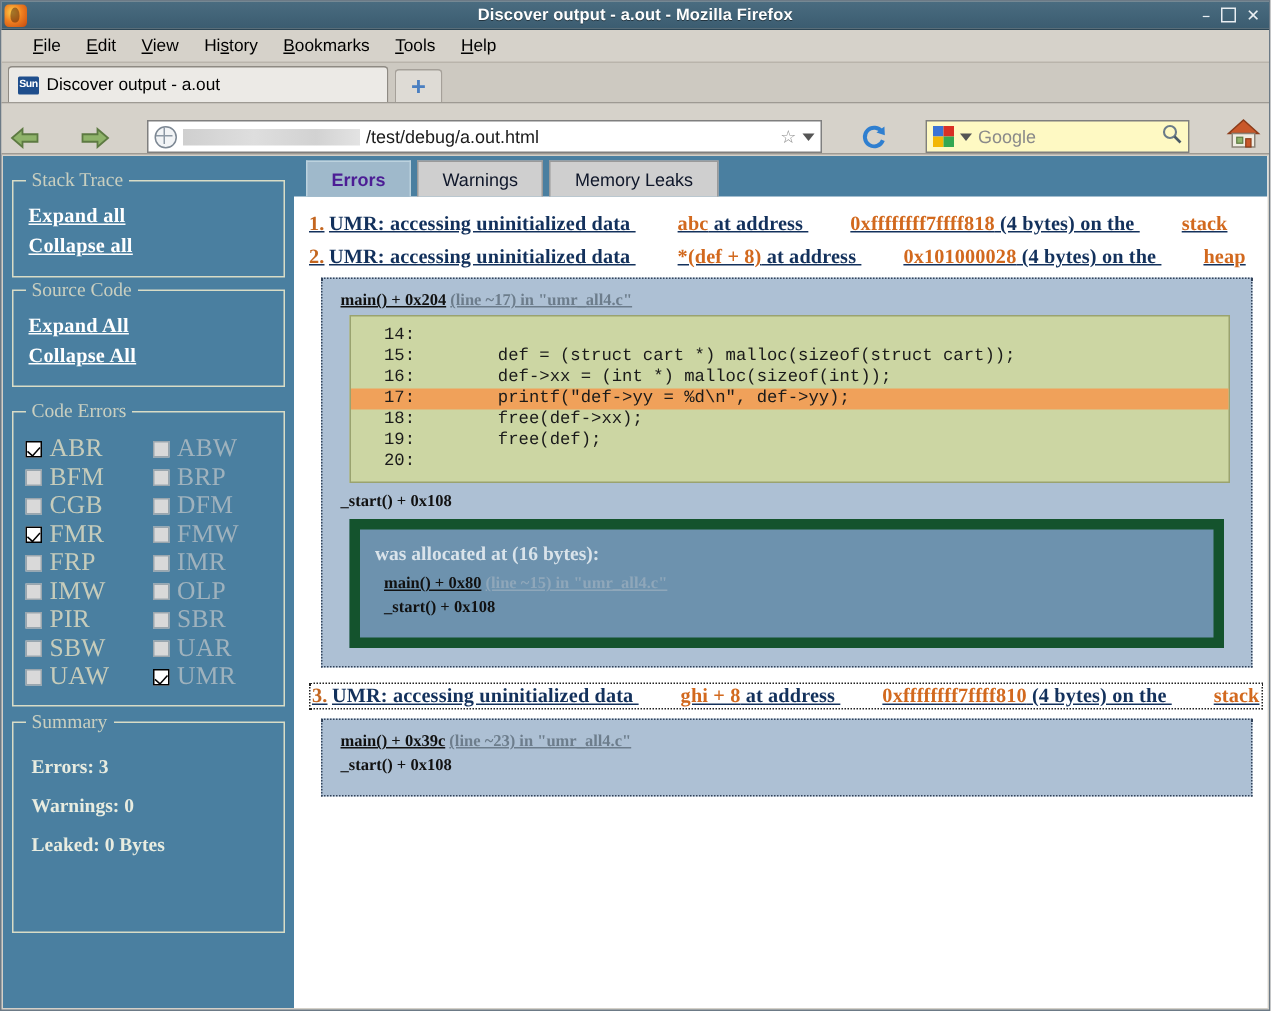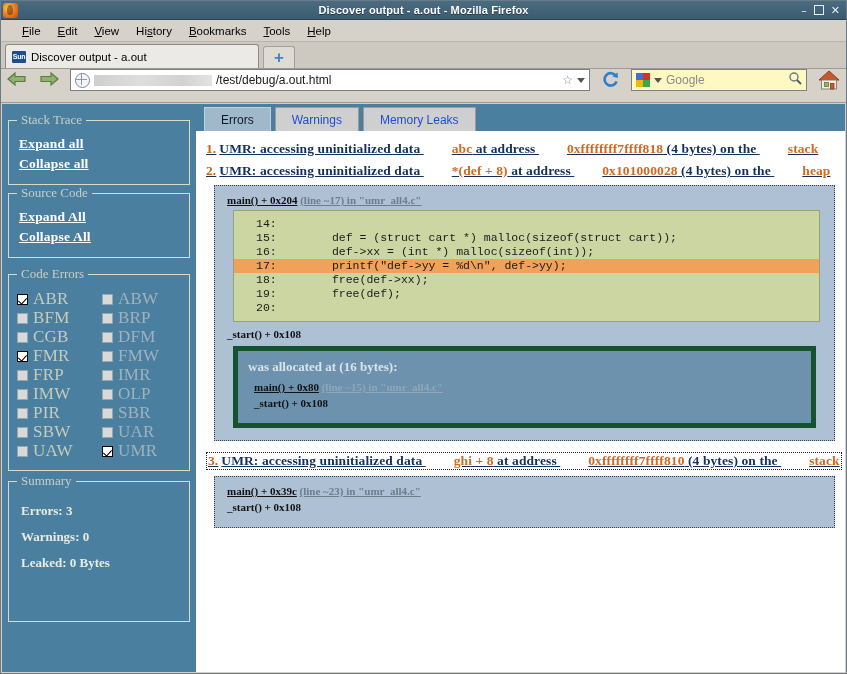--- a/index.html
+++ b/index.html
@@ -43,22 +43,22 @@
   .sunicon{width:14px;height:12px;background:#1f4e8c;color:#fff;font-size:7px;
     display:flex;align-items:center;justify-content:center;font-weight:bold;
     border-radius:1px;letter-spacing:-.3px;}
   .btab-label{font-size:11.5px;color:#000;}
   .newtab{width:30px;height:21px;margin-left:4px;background:#dedbd5;
     border:1px solid #a5a099;border-bottom:none;border-radius:3px 3px 0 0;
     display:flex;align-items:center;justify-content:center;}
   .plus{color:#4a7fc1;font-size:17px;line-height:15px;font-weight:bold;}
 
   
-  .navbar{height:33px;background:#d6d2ca;display:flex;align-items:flex-start;
-    padding:0 5px;gap:10px;border-bottom:1px solid #9e9a93;}
+  .navbar{height:33px;background:#d6d2ca;display:flex;align-items:flex-end;
+    padding:0 5px;gap:24px;border-bottom:1px solid #9e9a93;}
   .arrow{width:22px;height:20px;position:relative;flex:0 0 auto;}
   .arrow svg{display:block;}
   .urlbox{flex:1;height:22px;background:#fff;border:1px solid #7f7f7f;
     display:flex;align-items:center;padding:0 4px;gap:4px;box-sizing:border-box;}
   .globe{width:13px;height:13px;border-radius:50%;border:1px solid #7d8894;
     background:#f2f4f6;position:relative;flex:0 0 auto;}
   .globe:before{content:"";position:absolute;left:5px;top:0;width:1px;height:11px;background:#8d99a5;}
   .globe:after{content:"";position:absolute;left:0;top:5px;width:11px;height:1px;background:#8d99a5;}
   .url-redacted{height:11px;width:118px;flex:0 0 auto;
     background:linear-gradient(90deg,#cfcfcf,#dedede 40%,#d2d2d2 75%,#e3e3e3);
@@ -102,24 +102,24 @@
   .cb-lab.dim{color:#9fb2bd;}
 
   .sum-line{color:#e8ece0;font-size:13px;font-family:"Liberation Serif",serif;
     font-weight:bold;margin:10px 0 10px 4px;}
 
   
   .content{flex:1;background:#ffffff;position:relative;overflow:hidden;}
   .tabbar{height:27px;background:#4a7fa0;display:flex;align-items:flex-end;
     padding-left:8px;gap:4px;}
   .ctab{height:23px;display:flex;align-items:center;padding:0 16px;
-    font-size:12px;color:#1d4ed8;background:#cfcfcf;
+    font-size:12px;color:#0f172a;background:#cfcfcf;
     border:1px solid #9a9a9a;border-bottom:none;
     font-family:"Liberation Sans",sans-serif;}
-  .ctab.active{background:#9fb9cb;color:#0f172a;font-weight:normal;
+  .ctab.active{background:#9fb9cb;color:#4c1d95;font-weight:bold;
     border:1px solid #bcd2de;border-bottom:none;}
 
   .errlist{padding:10px 0 0 0;}
   .err-line{font-family:"Liberation Serif",serif;font-size:13.5px;
     font-weight:bold;color:#13315c;margin:0 0 6px 10px;
     text-decoration:underline;white-space:nowrap;letter-spacing:.1px;}
   .err-line .num{color:#c4661f;text-decoration:none;margin-right:3px;}
   .hl{color:#d2691e;margin-left:28px;}
   .err-line.sel{display:inline-block;border:1px dotted #222;padding:0 1px;}
 
@@ -129,21 +129,21 @@
     color:#111;margin:0 0 4px 2px;white-space:nowrap;}
   .frame .ul{text-decoration:underline;}
   .frame .lineinfo{color:#6d7d8c;font-weight:bold;}
 
   .codebox{background:#ccd6a3;border:1px solid #9aa36f;margin:4px 4px 6px 8px;
     padding:6px 0 6px 0;}
   .code-row{font-family:"Liberation Mono",monospace;font-size:11.5px;color:#1a1a1a;
     white-space:pre;line-height:14px;padding:0 6px 0 22px;}
   .code-row.hi{background:#f0a15a;}
 
-  .alloc{background:#6d92ae;border:5px solid #14532d;margin:6px 8px 2px 8px;
+  .alloc{background:#6d92ae;border:7px solid #14532d;margin:6px 8px 2px 8px;
     padding:8px 10px 10px 10px;}
   .alloc-title{font-family:"Liberation Serif",serif;font-size:13px;font-weight:bold;
     color:#d9e3ea;margin-bottom:6px;}
   .alloc .frame{color:#111;margin-left:6px;}
   .alloc .frame .lineinfo{color:#8fa7ba;}
 </style>
 </head>
 <body>
 
 <div class="win">

